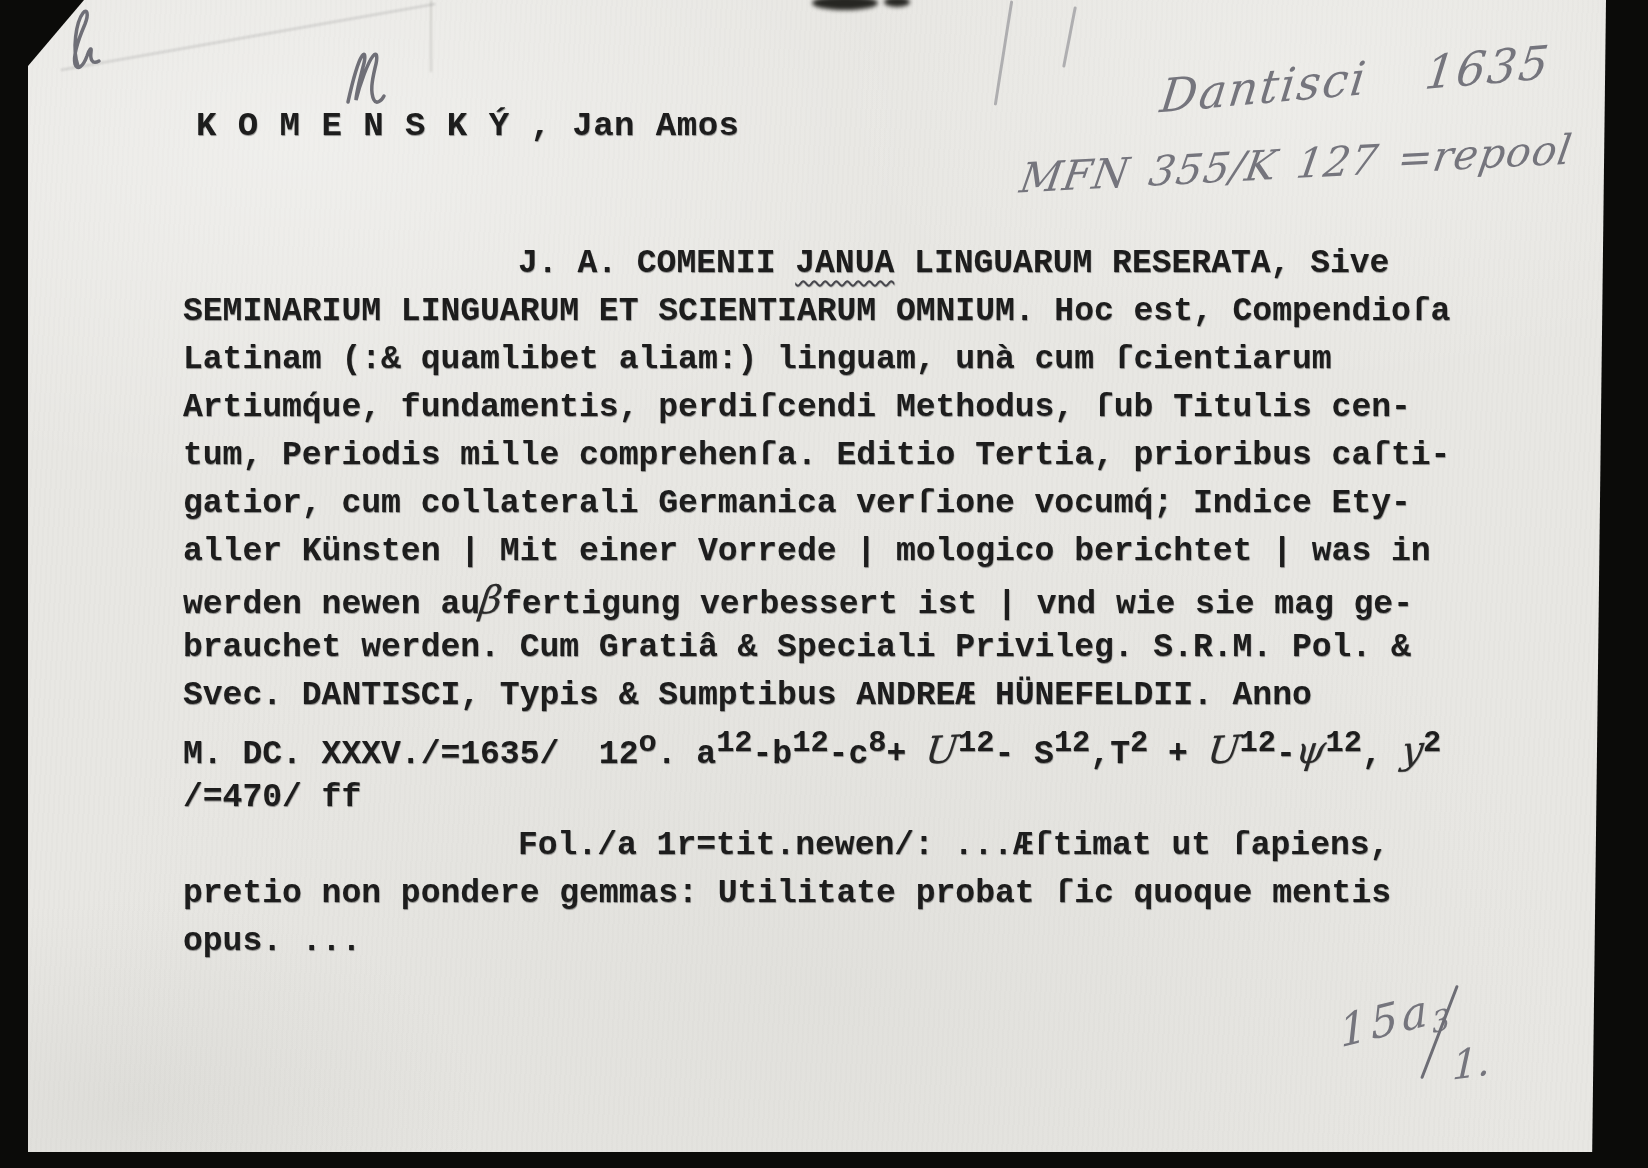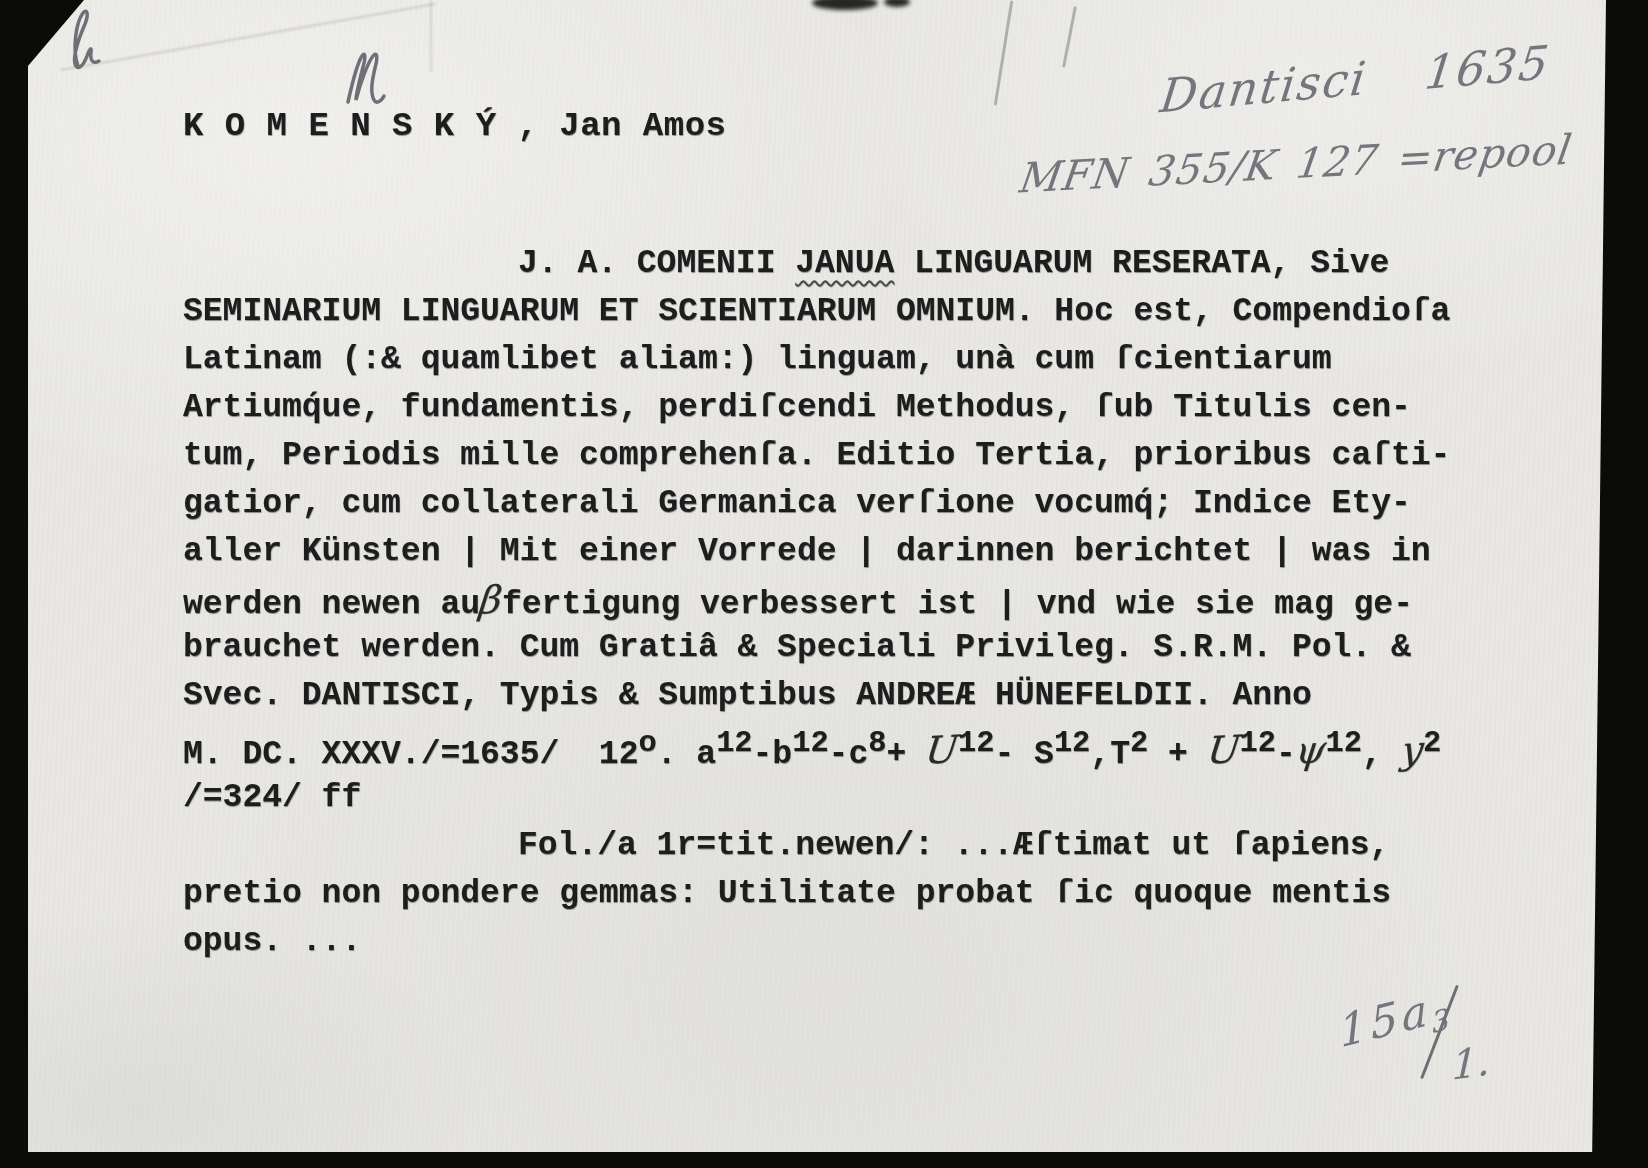--- a/index.html
+++ b/index.html
@@ -35,21 +35,21 @@
     background:rgba(130,130,125,0.25);filter:blur(1px);}
   .pencil-stroke{position:absolute;background:rgba(105,105,112,0.45);border-radius:2px;}
   .stroke-a{left:1002px;top:0;width:3px;height:106px;transform:rotate(9deg);}
   .stroke-b{left:1068px;top:6px;width:3px;height:62px;transform:rotate(11deg);}
   .smudge{position:absolute;background:#262622;border-radius:50%;filter:blur(2px);}
   .smudge-a{left:812px;top:-4px;width:66px;height:14px;}
   .smudge-b{left:884px;top:-3px;width:26px;height:10px;}
   
   .type{color:#1d1d1d;font-weight:700;
     text-shadow:0.5px 0.5px 0.8px rgba(25,25,25,0.45);}
-  .header-line{position:absolute;left:183px;top:106px;font-size:34px;line-height:40px;
+  .header-line{position:absolute;left:196px;top:106px;font-size:34px;line-height:40px;
     white-space:pre;letter-spacing:0.5px;}
   .typebody{position:absolute;left:183px;top:240px;width:1360px;
     font-size:33px;line-height:48px;}
   .tline{height:48px;white-space:pre;}
   .tline.indent{padding-left:335px;}
   .tline.gap{margin-top:6px;}
   .sup{position:relative;top:-0.40em;font-size:0.92em;}
   .hw{font-family:"DejaVu Serif",serif;font-style:italic;display:inline-block;
     transform:skewX(-10deg) rotate(-3deg);font-size:1.15em;color:#2a2a2a;font-weight:400;}
   .wavy{text-decoration:underline;text-decoration-style:wavy;
@@ -91,26 +91,26 @@
 
 <div class="type header-line">K O M E N S K Ý , Jan Amos</div>
 
 <div class="type typebody" id="typebody">
     <div class="tline indent"><span>J. A. COMENII </span><span class="wavy">JANUA</span><span> LINGUARUM RESERATA, Sive</span></div>
     <div class="tline"><span>SEMINARIUM LINGUARUM ET SCIENTIARUM OMNIUM. Hoc est, Compendioſa</span></div>
     <div class="tline"><span>Latinam (:&amp; quamlibet aliam:) linguam, unà cum ſcientiarum</span></div>
     <div class="tline"><span>Artiumq́ue, fundamentis, perdiſcendi Methodus, ſub Titulis cen-</span></div>
     <div class="tline"><span>tum, Periodis mille comprehenſa. Editio Tertia, prioribus caſti-</span></div>
     <div class="tline"><span>gatior, cum collaterali Germanica verſione vocumq́; Indice Ety-</span></div>
-    <div class="tline"><span>aller Künsten | Mit einer Vorrede | darinnen berichtet | was in</span></div>
+    <div class="tline"><span>aller Künsten | Mit einer Vorrede | mologico berichtet | was in</span></div>
     <div class="tline"><span>werden newen au</span><span class="hw">β</span><span>fertigung verbessert ist | vnd wie sie mag ge-</span></div>
     <div class="tline"><span>brauchet werden. Cum Gratiâ &amp; Speciali Privileg. S.R.M. Pol. &amp;</span></div>
     <div class="tline"><span>Svec. DANTISCI, Typis &amp; Sumptibus ANDREÆ HÜNEFELDII. Anno</span></div>
     <div class="tline gap"><span>M. DC. XXXV./=1635/  12</span><span class="sup">o</span><span>. a</span><span class="sup">12</span><span>-b</span><span class="sup">12</span><span>-c</span><span class="sup">8</span><span>+ </span><span class="hw">U</span><span class="sup">12</span><span>- S</span><span class="sup">12</span><span>,T</span><span class="sup">2</span><span> + </span><span class="hw">U</span><span class="sup">12</span><span>-</span><span class="hw">ψ</span><span class="sup">12</span><span>, </span><span class="hw">y</span><span class="sup">2</span></div>
-    <div class="tline"><span>/=324/ ff</span></div>
+    <div class="tline"><span>/=470/ ff</span></div>
     <div class="tline indent"><span>Fol./a 1r=tit.newen/: ...Æſtimat ut ſapiens,</span></div>
     <div class="tline"><span>pretio non pondere gemmas: Utilitate probat ſic quoque mentis</span></div>
     <div class="tline"><span>opus. ...</span></div>
   </div>
 
 <div class="pencil ann-dantisci">Dantisci 1635</div>
 <div class="pencil ann-mfn">MFN 355/K 127 =repool</div>
 
 <div class="pencil shelf"><span>15a</span><span class="sub">3</span></div>
 <div class="shelf-slash"></div>

